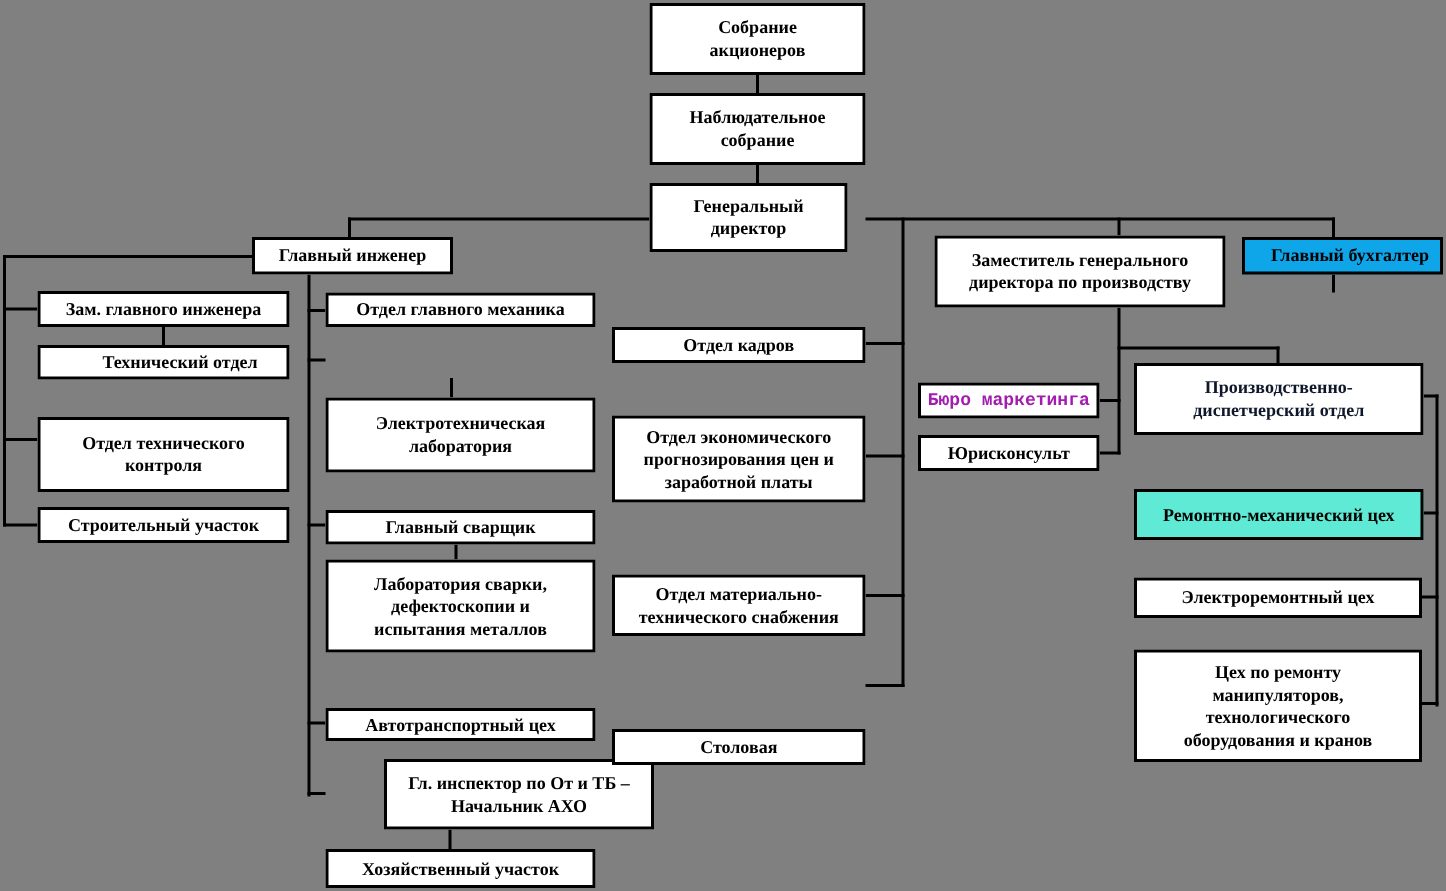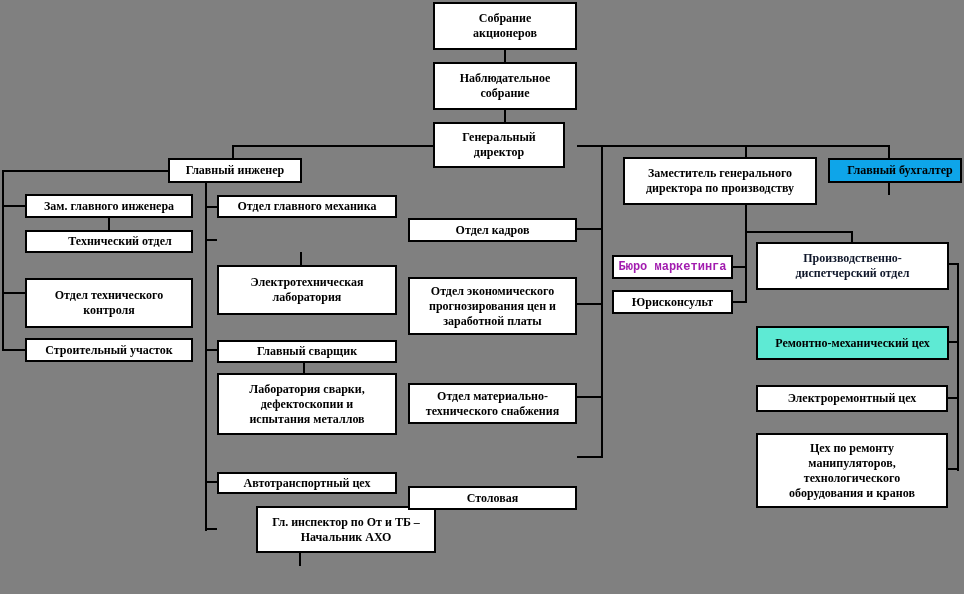--- a/index.html
+++ b/index.html
@@ -93,20 +93,21 @@
     <div class="node" style="left: 217px; top: 195px; width: 180px; height: 23px; background: rgb(255, 255, 255); color: rgb(0, 0, 0);"><span>Отдел главного механика</span></div>
     <div class="node" style="left: 217px; top: 265px; width: 180px; height: 50px; background: rgb(255, 255, 255); color: rgb(0, 0, 0);"><span>Электротехническая
 лаборатория</span></div>
     <div class="node" style="left: 217px; top: 340px; width: 180px; height: 23px; background: rgb(255, 255, 255); color: rgb(0, 0, 0);"><span>Главный сварщик</span></div>
     <div class="node" style="left: 217px; top: 373px; width: 180px; height: 62px; background: rgb(255, 255, 255); color: rgb(0, 0, 0);"><span>Лаборатория сварки,
 дефектоскопии и
 испытания металлов</span></div>
     <div class="node" style="left: 217px; top: 472px; width: 180px; height: 22px; background: rgb(255, 255, 255); color: rgb(0, 0, 0);"><span>Автотранспортный цех</span></div>
     <div class="node" style="left: 217px; top: 506px; width: 180px; height: 47px; background: rgb(255, 255, 255); color: rgb(0, 0, 0); margin-left: 39px;"><span>Гл. инспектор по От и ТБ –
 Начальник АХО</span></div>
+    <div class="node" style="left: 217px; top: 566px; width: 180px; height: 26px; background: rgb(255, 255, 255); color: rgb(0, 0, 0);"><span>Хозяйственный участок</span></div>
     <div class="node" style="left: 408px; top: 218px; width: 169px; height: 24px; background: rgb(255, 255, 255); color: rgb(0, 0, 0);"><span>Отдел кадров</span></div>
     <div class="node" style="left: 408px; top: 277px; width: 169px; height: 58px; background: rgb(255, 255, 255); color: rgb(0, 0, 0);"><span>Отдел экономического
 прогнозирования цен и
 заработной платы</span></div>
     <div class="node" style="left: 408px; top: 383px; width: 169px; height: 41px; background: rgb(255, 255, 255); color: rgb(0, 0, 0);"><span>Отдел материально-
 технического снабжения</span></div>
     <div class="node" style="left: 408px; top: 446px; width: 169px; height: 24px; background: rgb(255, 255, 255); color: rgb(0, 0, 0); margin-top: 40px;"><span>Столовая</span></div>
     <div class="node" style="left: 623px; top: 157px; width: 194px; height: 48px; background: rgb(255, 255, 255); color: rgb(0, 0, 0); font-family: Liberation Serif, serif;"><span>Заместитель генерального
 директора по производству</span></div>
     <div class="node" style="left: 828px; top: 158px; width: 134px; height: 25px; background: #0ea5e9; color: rgb(0, 0, 0); padding-left: 12px;"><span>Главный бухгалтер</span></div>

